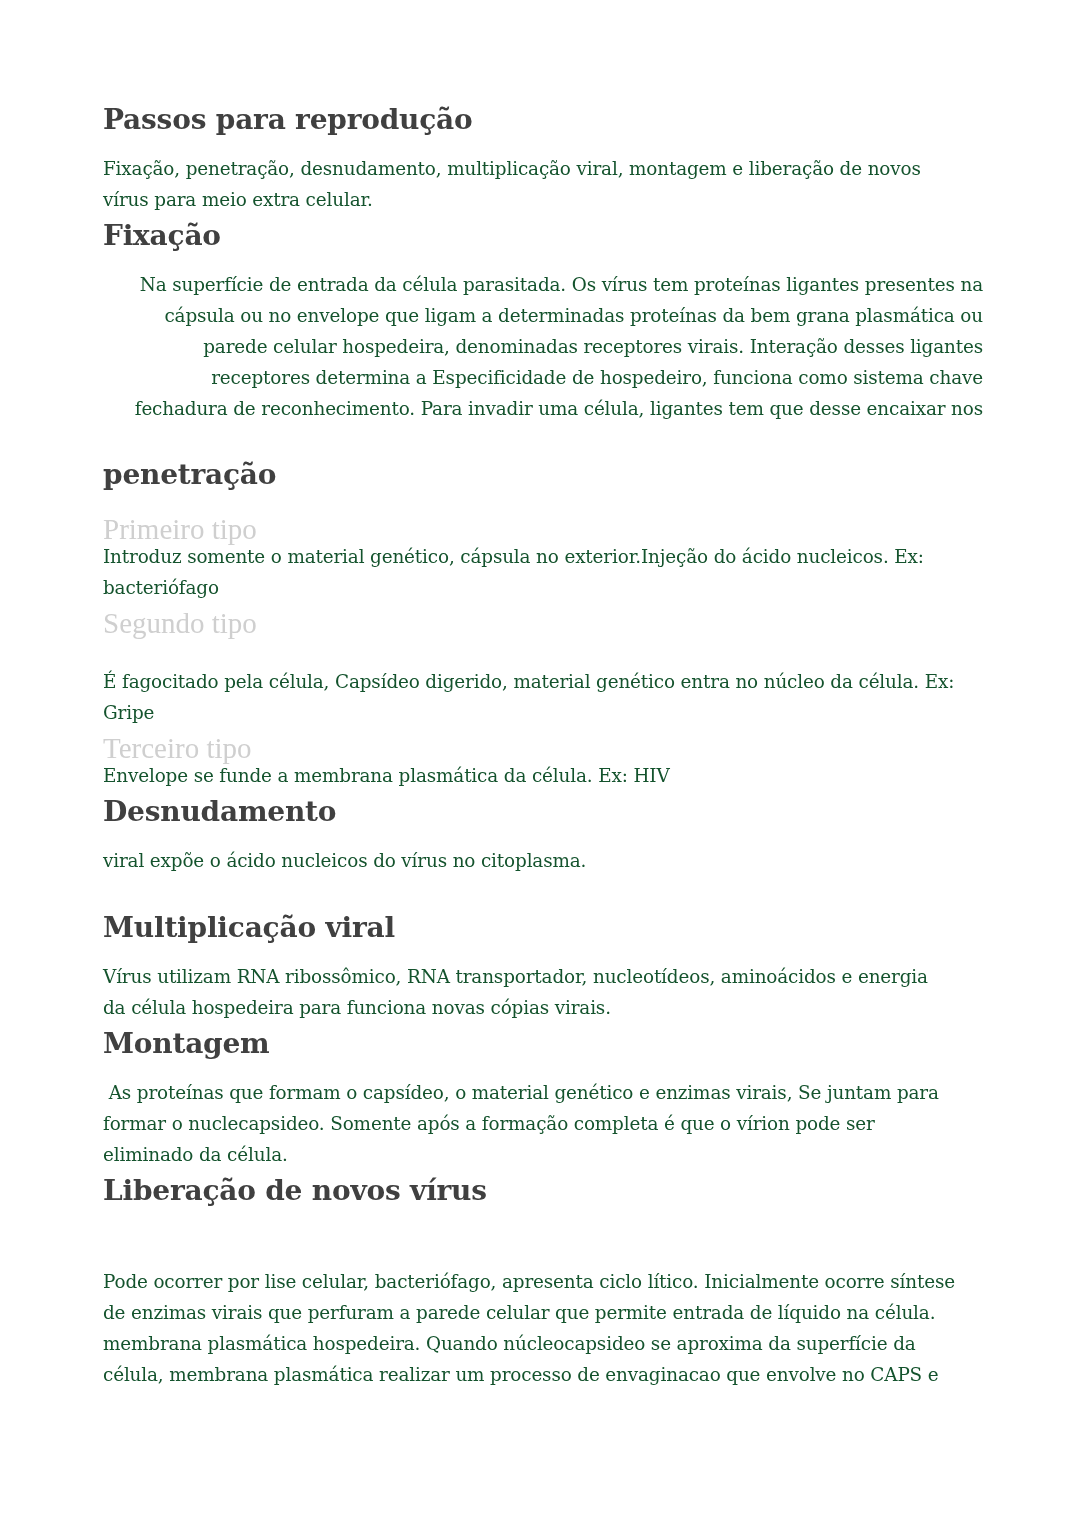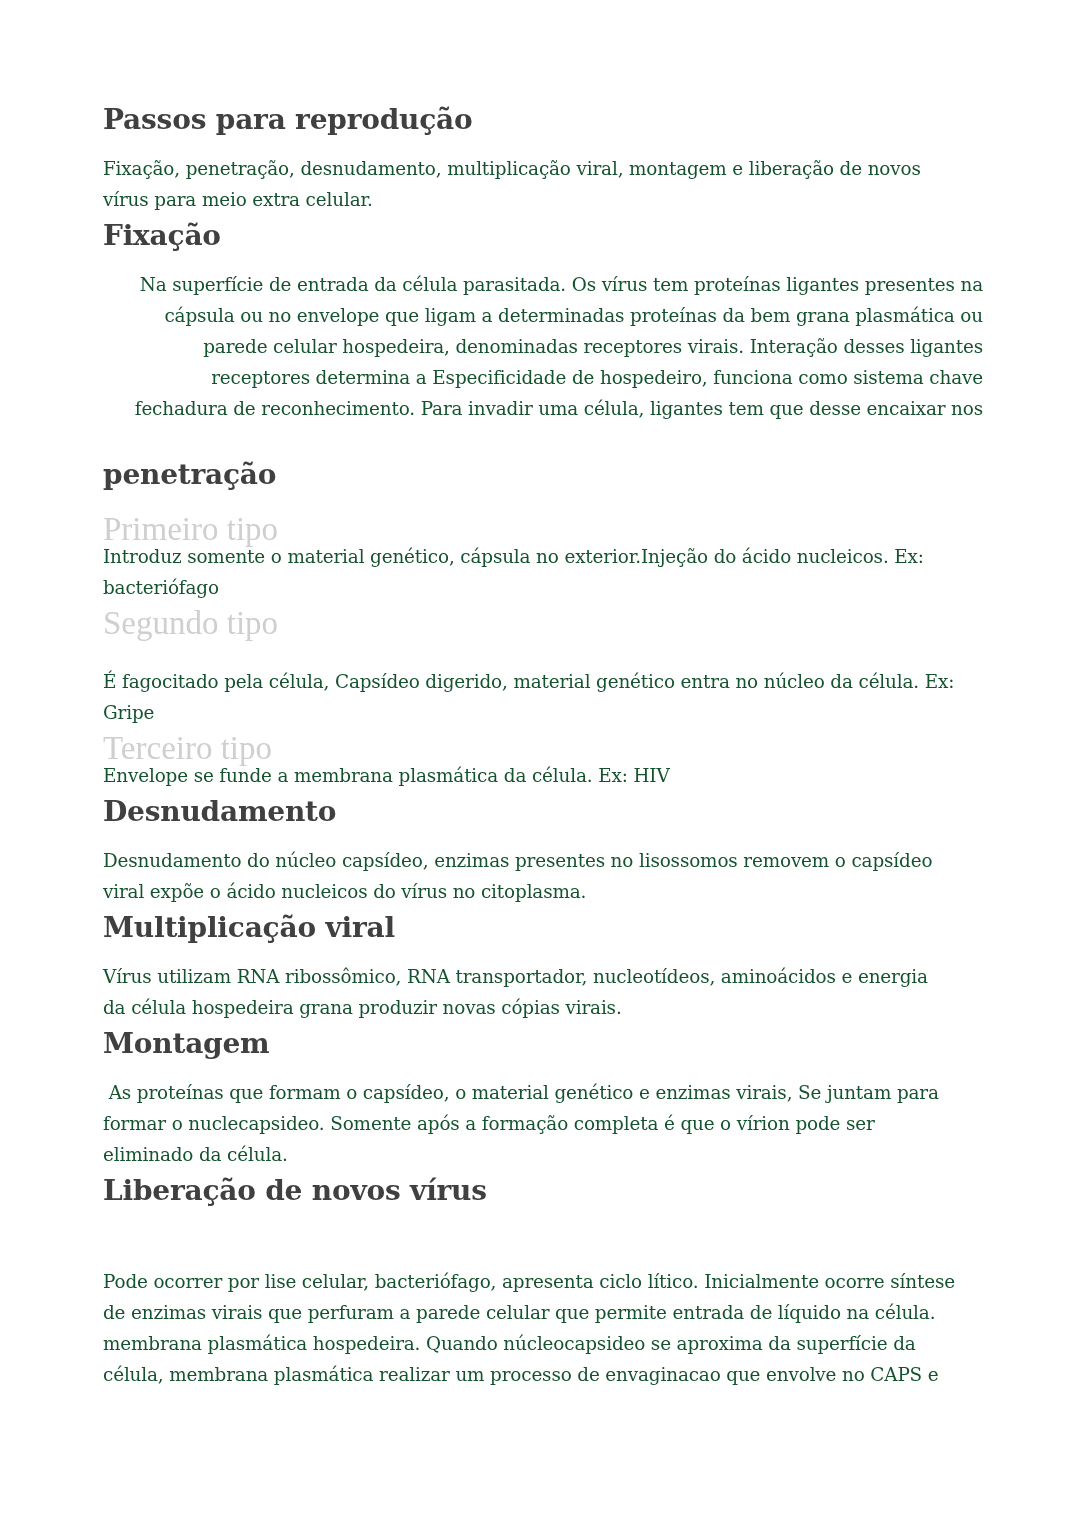--- a/index.html
+++ b/index.html
@@ -12,21 +12,21 @@
     letter-spacing: -0.2px; white-space: nowrap;
   }
   .body {
     font-family: "DejaVu Serif", serif;
     font-size: 18.4px; line-height: 31px; color: #14532d;
     letter-spacing: -0.15px;
   }
   .body .ln { display: block; white-space: nowrap; }
   .sub {
     font-family: "Liberation Serif", serif;
-    font-size: 33px; line-height: 30px; color: #cfcfcf; font-weight: normal;
+    font-size: 29px; line-height: 30px; color: #cfcfcf; font-weight: normal;
     white-space: nowrap;
   }
 </style>
 </head>
 <body>
 
 <div class="page">
 
   <h1 class="blk h1" style="top:100px;">Passos para reprodução</h1>
   <p class="blk body" style="top:153px;">
@@ -57,28 +57,27 @@
     <span class="ln">Gripe</span>
   </p>
 
   <h2 class="blk sub" style="top:733px;">Terceiro tipo</h2>
   <p class="blk body" style="top:760px;">
     <span class="ln">Envelope se funde a membrana plasmática da célula. Ex: HIV</span>
   </p>
 
   <h1 class="blk h1" style="top:792px;">Desnudamento</h1>
   <p class="blk body" style="top:845px;">
-    <span class="ln">Desnudamento do núcleo capsídeo, enzimas presentes no lisossomos removem o capsídeo</span>
     <span class="ln">viral expõe o ácido nucleicos do vírus no citoplasma.</span>
   </p>
 
   <h1 class="blk h1" style="top:908px;">Multiplicação viral</h1>
   <p class="blk body" style="top:961px;">
     <span class="ln">Vírus utilizam RNA ribossômico, RNA transportador, nucleotídeos, aminoácidos e energia</span>
-    <span class="ln">da célula hospedeira grana produzir novas cópias virais.</span>
+    <span class="ln">da célula hospedeira para funciona novas cópias virais.</span>
   </p>
 
   <h1 class="blk h1" style="top:1024px;">Montagem</h1>
   <p class="blk body" style="top:1077px;">
     <span class="ln" style="white-space:pre;"> As proteínas que formam o capsídeo, o material genético e enzimas virais, Se juntam para</span>
     <span class="ln">formar o nuclecapsideo. Somente após a formação completa é que o vírion pode ser</span>
     <span class="ln">eliminado da célula.</span>
   </p>
 
   <h1 class="blk h1" style="top:1171px;">Liberação de novos vírus</h1>

